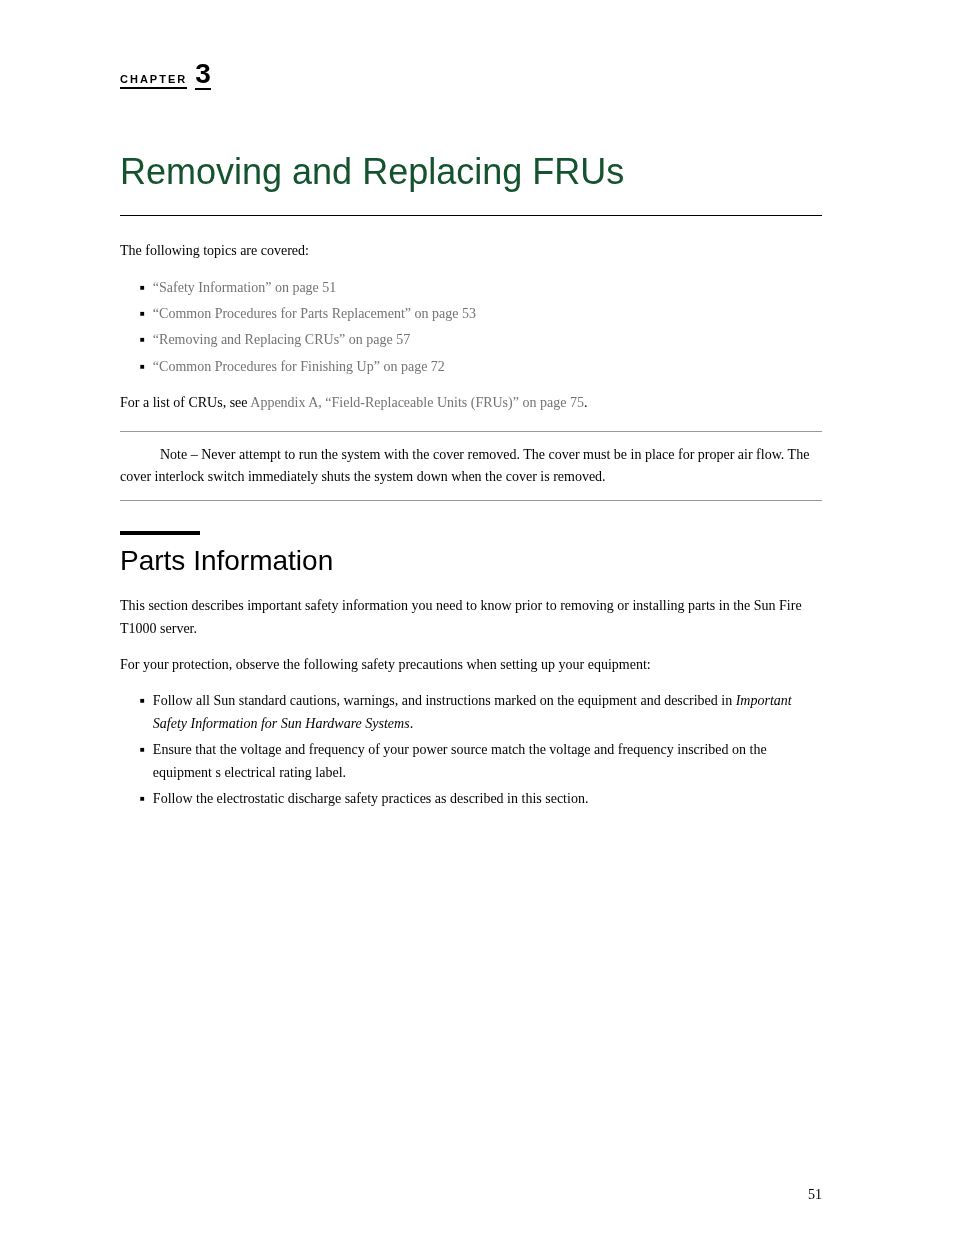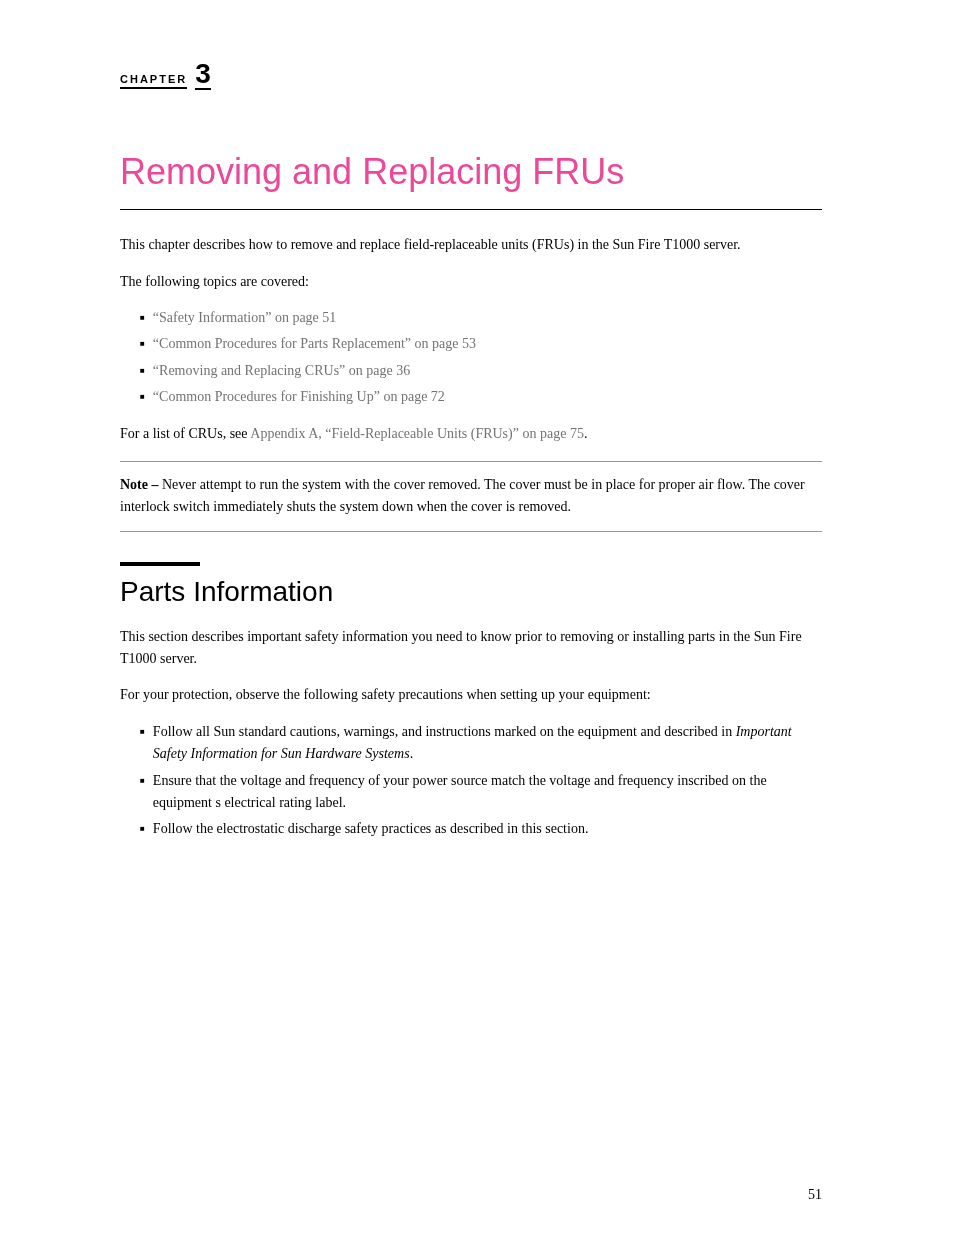--- a/index.html
+++ b/index.html
@@ -50,22 +50,22 @@
       color: #000;
       border-bottom: 2px solid #000;
       padding-bottom: 0px;
       line-height: 1;
     }
 
     .chapter-title {
       font-family: Arial, Helvetica, sans-serif;
       font-size: 36px;
       font-weight: normal;
-      color: #ec4899;
-      margin-bottom: 16px;
+      color: #14532d;
+      margin-bottom: 22px;
       line-height: 1.2;
     }
 
     .title-divider {
       border: none;
       border-top: 1px solid #000;
       margin-bottom: 24px;
     }
 
     .body-text {
@@ -108,21 +108,22 @@
       margin: 16px 0 30px 0;
     }
 
     .note-text {
       font-size: 14px;
       line-height: 1.6;
       color: #000;
     }
 
     .note-text strong {
-      font-weight: bold;
+      font-weight: normal;
+      margin-left: 40px;
     }
 
     .section-header-bar {
       width: 80px;
       height: 4px;
       background: #000;
       margin-bottom: 10px;
     }
 
     .section-title {
@@ -148,33 +149,32 @@
 
   <div class="chapter-label">
     <span class="chapter-word">C<span>HAPTER</span></span>
     <span class="chapter-number">3</span>
   </div>
 
   <h1 class="chapter-title">Removing and Replacing FRUs</h1>
 
   <hr class="title-divider">
 
-  <p class="body-text">This chapter describes how to remove and replace field-replaceable units (FRUs) in the Sun Fire T1000 server.</p>
 
   <p class="body-text">The following topics are covered:</p>
 
   <ul class="bullet-list">
     <li>
       <a class="link" href="#">“Safety Information” on page 51</a>
     </li>
     <li>
       <a class="link" href="#">“Common Procedures for Parts Replacement” on page 53</a>
     </li>
     <li>
-      <a class="link" href="#">“Removing and Replacing CRUs” on page 36</a>
+      <a class="link" href="#">“Removing and Replacing CRUs” on page 57</a>
     </li>
     <li>
       <a class="link" href="#">“Common Procedures for Finishing Up” on page 72</a>
     </li>
   </ul>
 
   <p class="body-text">
     <span>For a list of CRUs, see </span><a class="link" href="#">Appendix A, “Field-Replaceable Units (FRUs)” on page 75</a><span>.</span>
   </p>
 

